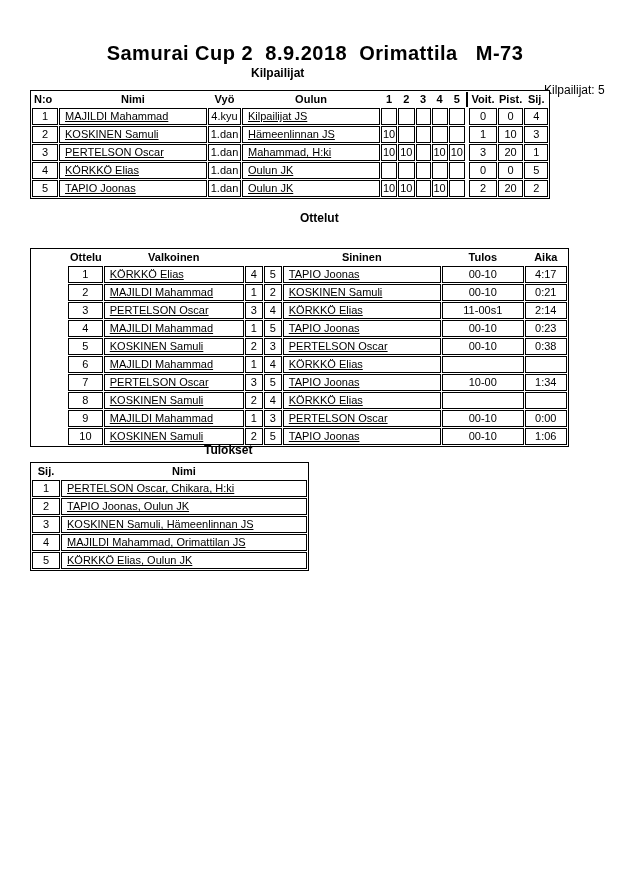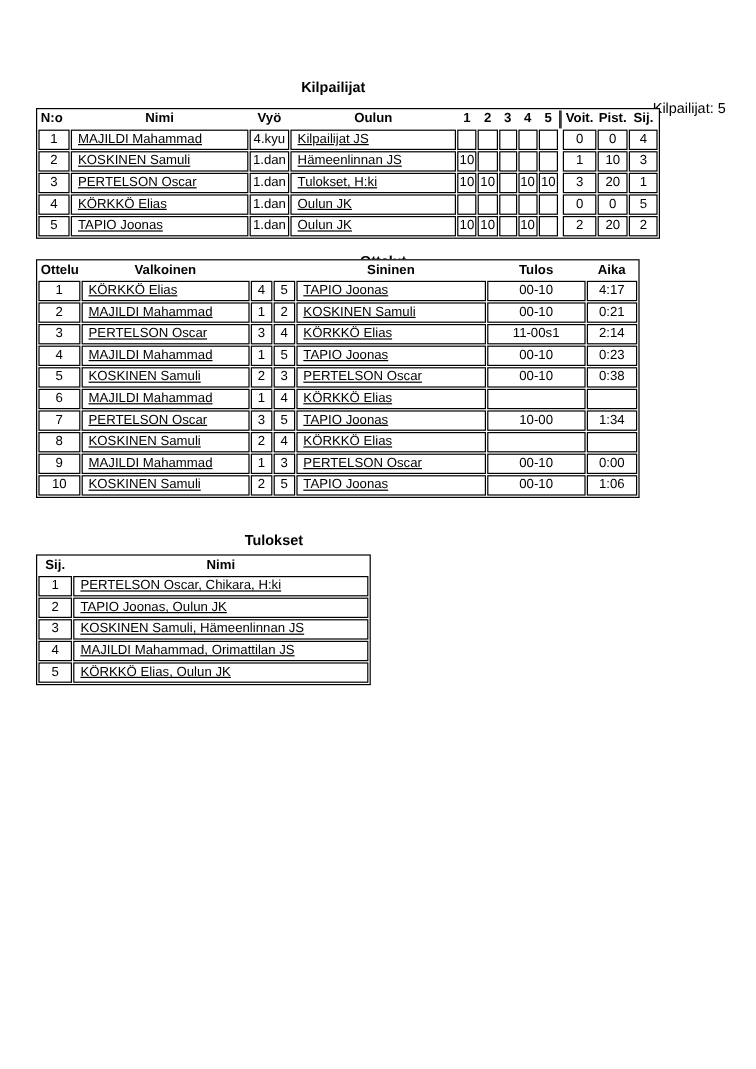--- a/index.html
+++ b/index.html
@@ -20,28 +20,29 @@
   th{border:none;font-weight:bold;text-align:center;padding:0 1px;}
   td{border:1px solid #000;}
   td.c{text-align:center;padding:0 1px;}
   td.l{text-align:left;padding:0 5px;text-decoration:underline;}
   th.l{text-align:left;padding-left:2px;margin-left:21px;}
   th.sep{border-left:1px solid #000;border-right:1px solid #000;padding:0;}
   td.sep{border:none;padding:0;}
   .struck{text-decoration:line-through;}
 
   #table-kilpailijat{top:90px;left:30px;}
-  #table-ottelut{top:216px;left:30px;}
+  #table-ottelut{top:248px;left:30px;padding-left:36px;}
   #table-tulokset{top:462px;left:30px;}
 </style>
 </head>
 <body>
 
 <div class="page">
 
+  <div class="title">Samurai Cup 2  8.9.2018  Orimattila   M-73</div>
   <div class="subhead kilpailijat">Kilpailijat</div>
   <div class="count">Kilpailijat: 5</div>
 
   <table id="table-kilpailijat">
     <colgroup>
       <col style="width:26px">
         <col style="width:148px">
         <col style="width:33px">
         <col style="width:138px">
       <col style="width:15px">
@@ -100,21 +101,21 @@
         <td class="c"></td>
         <td class="sep"></td>
         <td class="c">1</td>
         <td class="c">10</td>
         <td class="c">3</td>
       </tr>
         <tr>
         <td class="c">3</td>
         <td class="l">PERTELSON Oscar</td>
         <td class="c">1.dan</td>
-        <td class="l">Tulokset, H:ki</td>
+        <td class="l">Mahammad, H:ki</td>
         <td class="c">10</td>
         <td class="c">10</td>
         <td class="c"></td>
         <td class="c">10</td>
         <td class="c">10</td>
         <td class="sep"></td>
         <td class="c">3</td>
         <td class="c">20</td>
         <td class="c">1</td>
       </tr>

